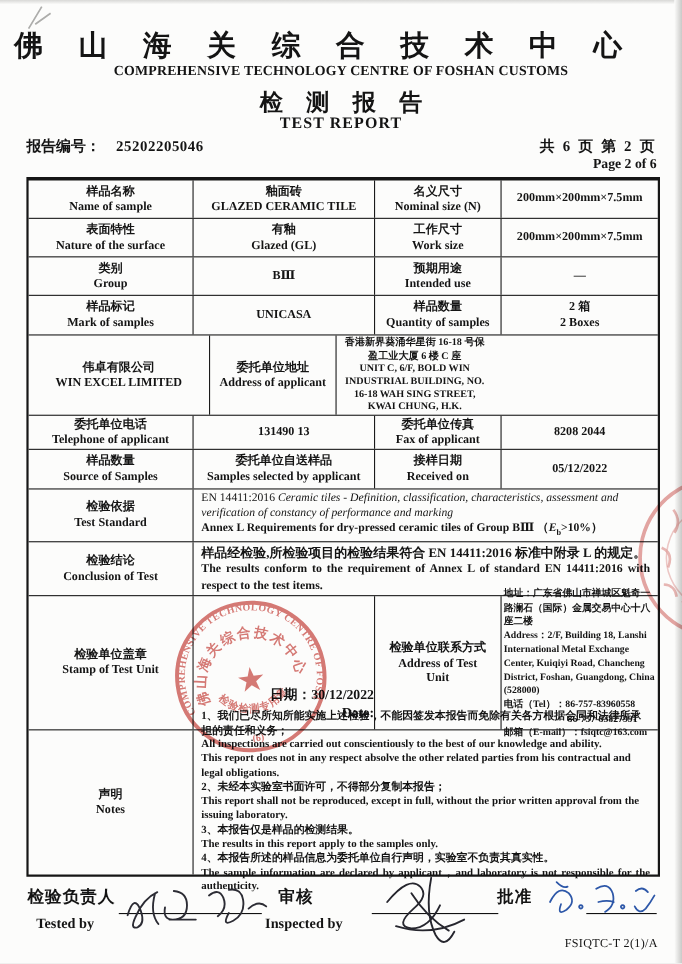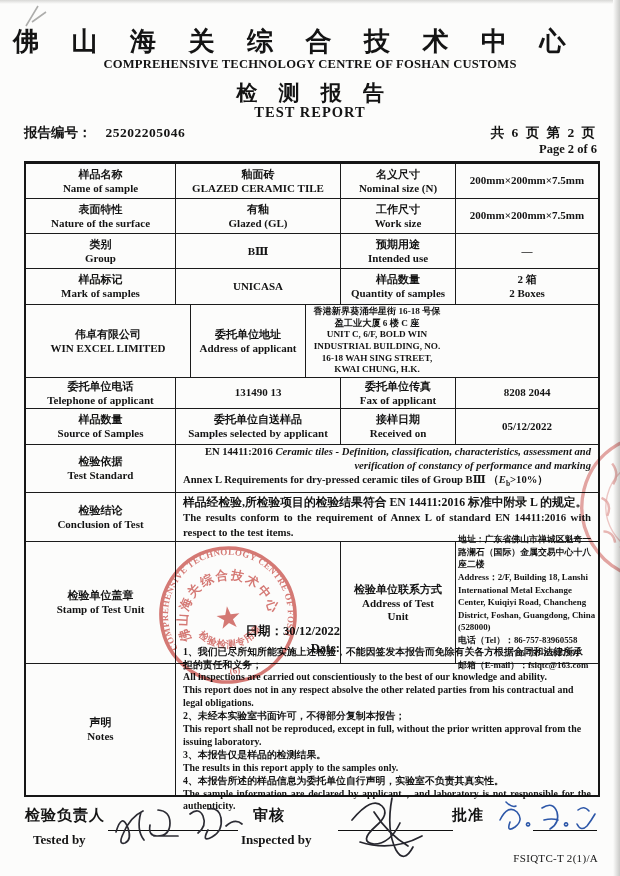--- a/index.html
+++ b/index.html
@@ -39,21 +39,21 @@
   .c { border-right:1.4px solid #1b1b1b; display:flex; flex-direction:column;
     align-items:center; justify-content:center; text-align:center; padding:1px 2px; }
   .c:last-child { border-right:none; }
   .c1 { width:150px; } .c2 { width:165px; } .c3 { width:115px; } .c4 { width:142px; }
   .cwide { width:422px; align-items:flex-start; text-align:left; padding:2px 7px; justify-content:center; }
   .cn  { font-size:11px; font-weight:bold; line-height:15px; }
   .en  { font-size:11px;  font-weight:bold; line-height:13.5px; }
   .sm  { font-size:9.2px; font-weight:bold; line-height:11.6px; }
   .addr-cell { padding:2px 4px; }
   .it { font-style:italic; }
-  .std1 { font-size:10.6px; font-weight:bold; line-height:14px;text-align:right; }
+  .std1 { font-size:10.6px; font-weight:normal; line-height:14px; }
   .std2 { font-size:10.6px; font-weight:bold; line-height:14px; }
   .std2 sub { font-size:7.5px; }
   .concl-cn { font-size:11.8px; font-weight:bold; line-height:16px; }
   .concl-en { font-size:10.8px; font-weight:bold; line-height:15px; text-align:justify; width:100%; }
   .notes-cell { font-size:9.9px; font-weight:bold; line-height:12.9px; padding:3px 7px; }
   .notes-cell .jus { text-align:justify; width:100%; }
   
   .stamp-cell { position:relative; justify-content:flex-end; align-items:flex-end; padding:0 0 6px 6px; }
   .date-line { font-size:12.5px; font-weight:bold; line-height:17px; position:relative; z-index:1; }
   .tu-addr { align-items:flex-start; text-align:left; }

